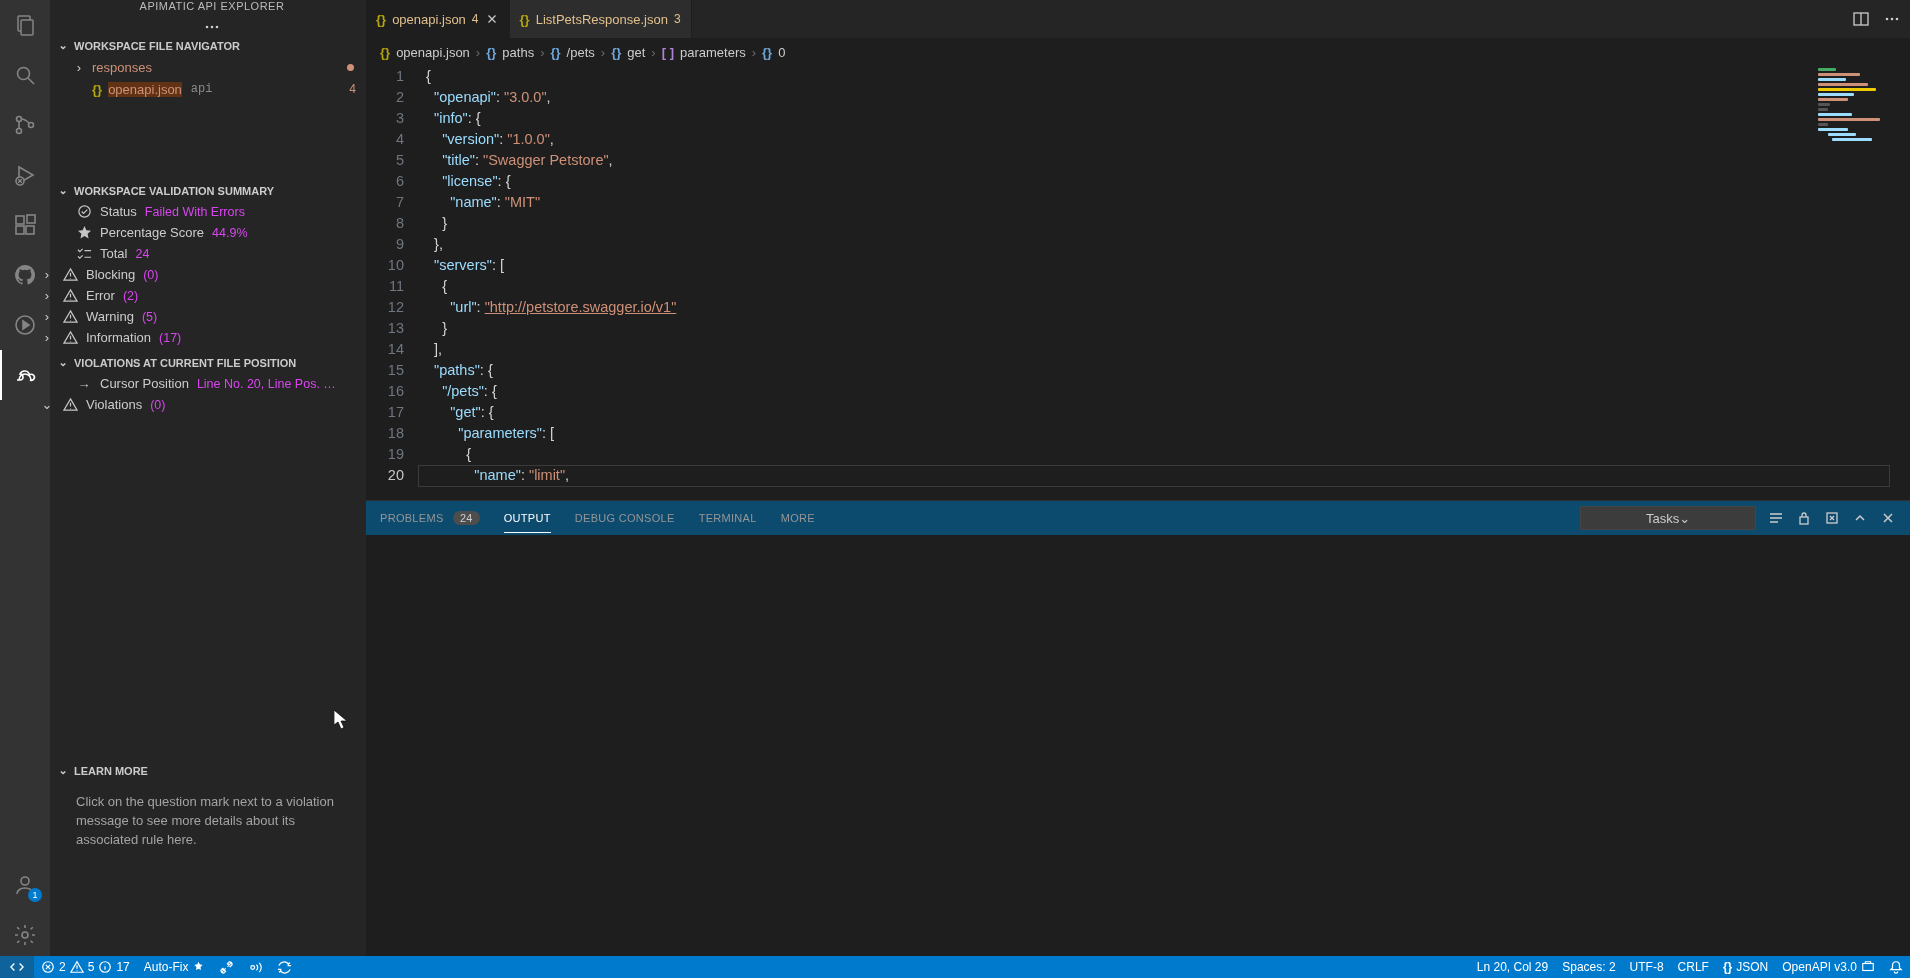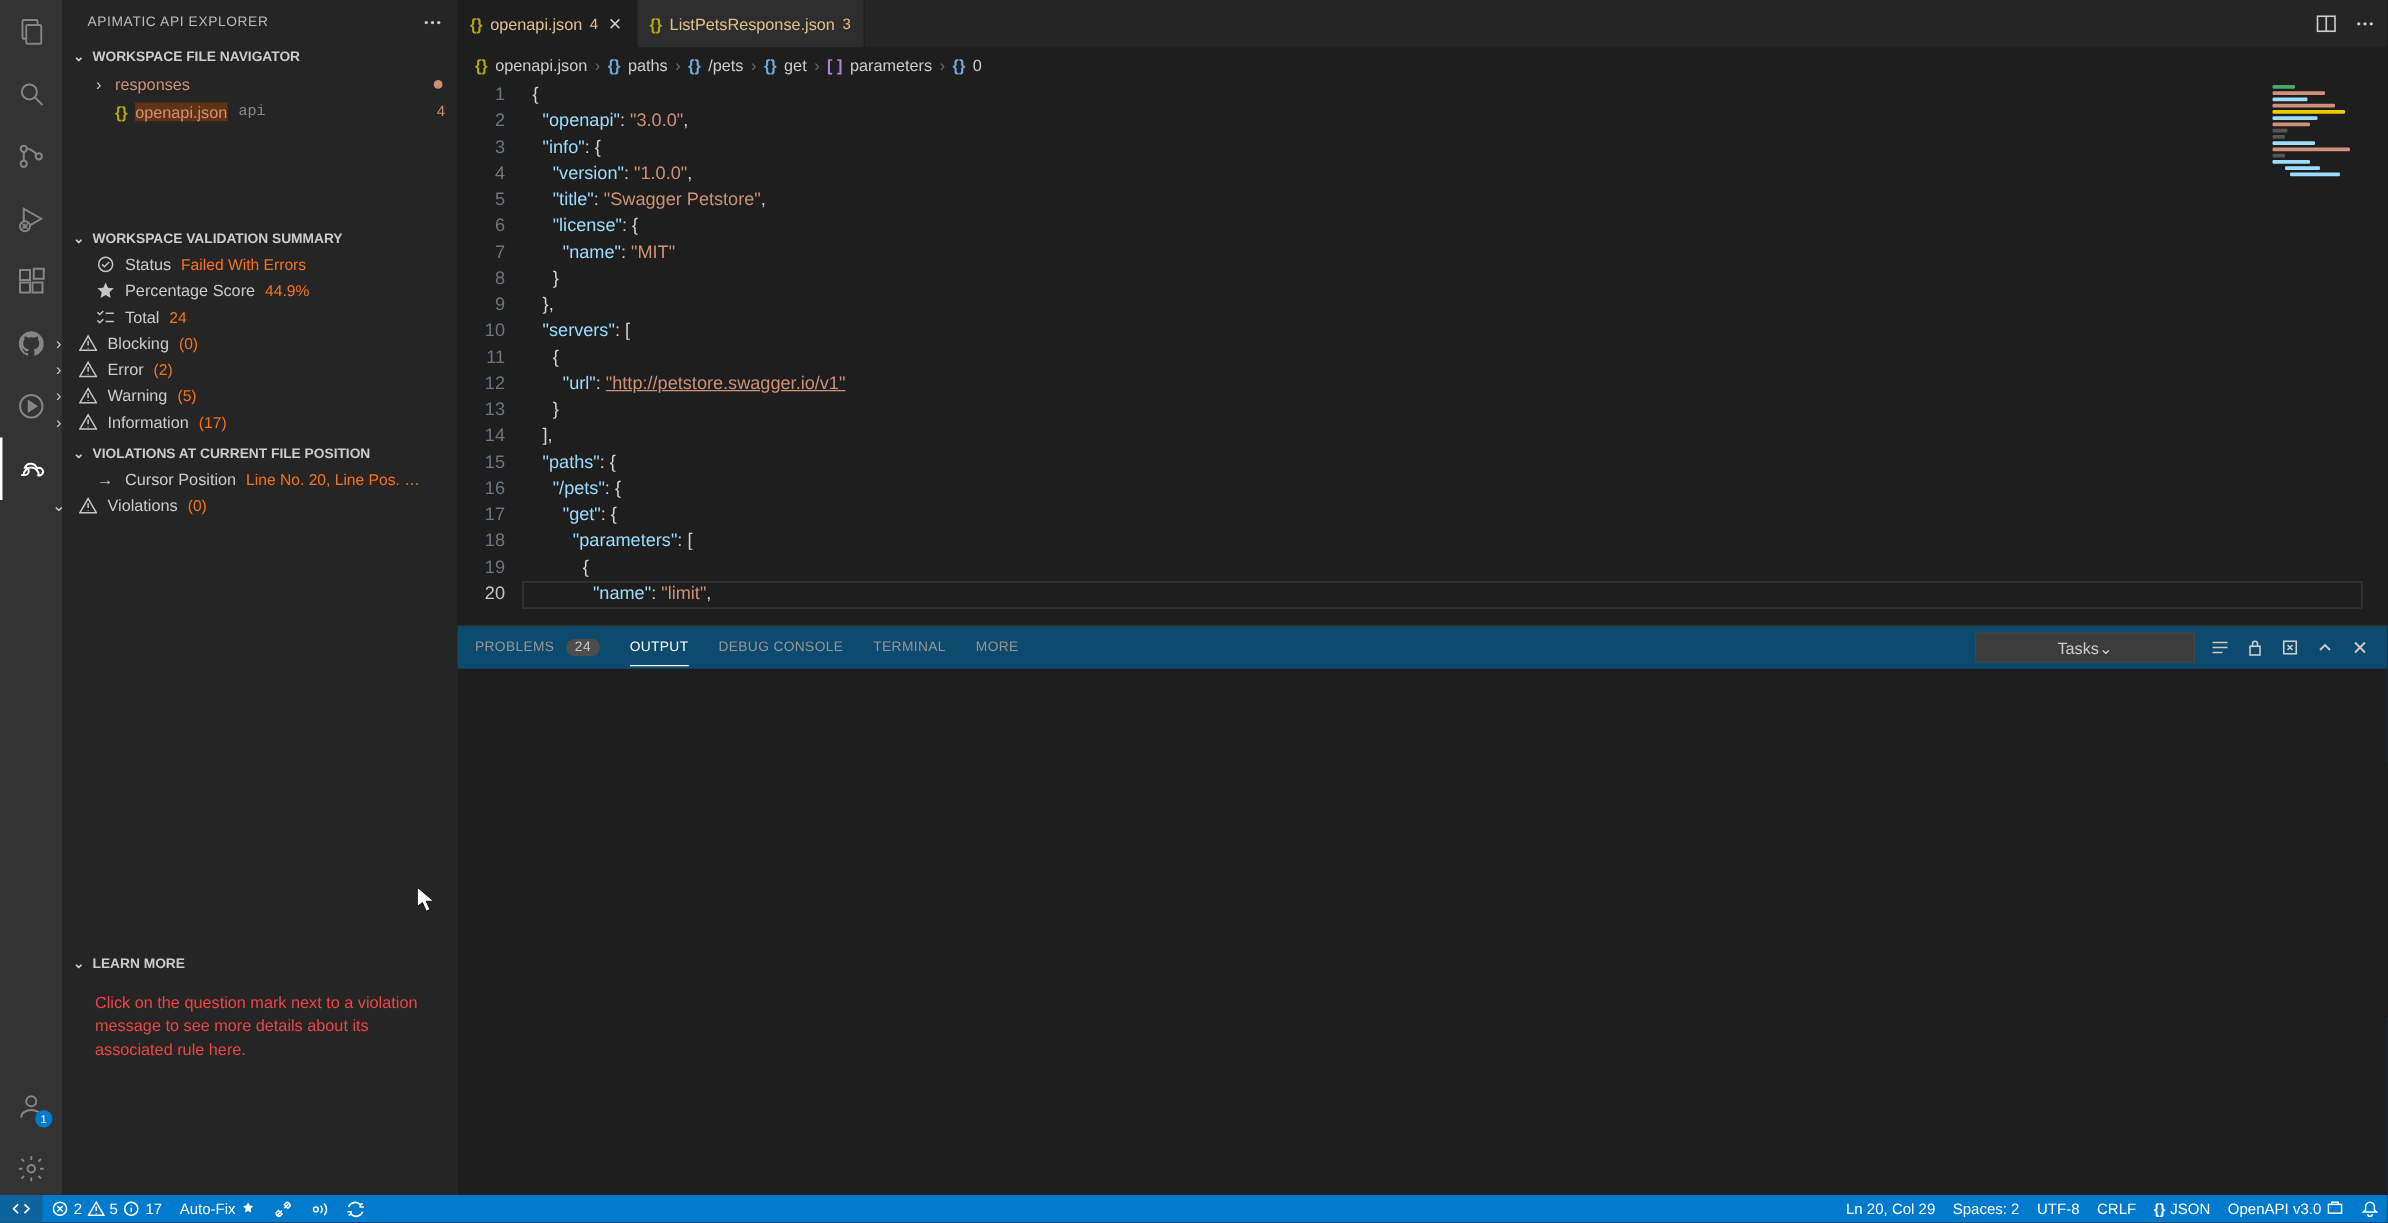--- a/index.html
+++ b/index.html
@@ -9,42 +9,42 @@
 
 .activity-bar { position:absolute; left:0; top:0; width:50px; height:960px; background:#333333; display:flex; flex-direction:column; }
 .activity-top { flex:1; }
 .activity-item { width:50px; height:50px; display:flex; align-items:center; justify-content:center; cursor:pointer; color:#858585; position:relative; }
 .activity-item.active { color:#fff; }
 .activity-item.active::before { content:""; position:absolute; left:0; top:0; width:2px; height:100%; background:#fff; }
 .activity-badge { position:absolute; bottom:8px; right:8px; background:#007acc; color:#fff; border-radius:10px; font-size:9px; min-width:14px; height:14px; display:flex; align-items:center; justify-content:center; padding:0 3px; }
 
 
 .sidebar { position:absolute; left:50px; top:0; width:316px; height:960px; background:#252526; display:flex; flex-direction:column; color:#ccc; }
-.sidebar-title { height:35px; display:flex; align-items:center; justify-content:space-between; padding:0 12px 0 20px; font-size:11px; color:#bbb; letter-spacing:0.5px; }
+.sidebar-title { height:35px; display:flex; align-items:center; justify-content:space-between; padding:0 12px 0 20px; font-size:11px; color:#bbb; letter-spacing:0.5px;flex-direction:column; }
 .sidebar-title-actions { color:#ccc; cursor:pointer; }
 .section-header { display:flex; align-items:center; padding:4px 6px; font-size:11px; font-weight:700; color:#ccc; cursor:pointer; gap:4px; }
 .section-header .chevron { width:14px; display:flex; justify-content:center; }
 .tree-item { display:flex; align-items:center; padding:2px 0 2px 22px; font-size:13px; cursor:pointer; gap:6px; height:22px; position:relative; }
 .tree-item .chev { width:14px; color:#ccc; display:flex; justify-content:center; }
 .folder-name { color:#ce9178; }
 .file-row { display:flex; align-items:center; justify-content:space-between; padding-right:10px; }
 .file-icon-braces { color:#b5a60a; font-weight:bold; font-size:13px; }
 .file-name { color:#ce9178; background:#613214; }
 .file-hint { color:#8a8a8a; font-size:12px; margin-left:3px;font-family:Liberation Mono, monospace; }
 .file-badge { color:#ce9178; font-size:12px; }
 .dirty-dot { width:7px; height:7px; border-radius:50%; background:#ce9178; }
 
 .val-item { display:flex; align-items:center; gap:8px; padding:3px 0 3px 26px; font-size:13px; cursor:pointer; }
 .val-item .icn { width:16px; color:#c5c5c5; display:flex; justify-content:center; }
 .val-item .lbl { color:#ccc; }
-.val-item .val { color:#f97316; font-size:12.5px; }
+.val-item .val { color:#d946ef; font-size:12.5px; }
 .val-item .chev { width:14px; display:flex; justify-content:center; margin-left:-18px; }
 .val-expandable { padding-left:8px; }
 
-.learn-more-body { padding:12px 26px; font-size:13px; color:#ef4444; line-height:1.45; }
+.learn-more-body { padding:12px 26px; font-size:13px; color:#a3a3a3; line-height:1.45; }
 
 
 .editor-tabs { position:absolute; left:366px; top:0; right:0; height:38px; background:#252526; display:flex; align-items:stretch; }
 .tab { display:flex; align-items:center; padding:0 10px; gap:6px; font-size:13px; background:#2d2d2d; color:#969696; cursor:pointer; border-right:1px solid #1e1e1e; }
 .tab.active { background:#1e1e1e; color:#e2c08d; }
 .tab .tab-icon { color:#b5a60a; font-weight:bold; }
 .tab .tab-name { color:#e2c08d; }
 .tab .tab-badge { color:#e2c08d; font-size:12px; }
 .tab.inactive .tab-name, .tab.inactive .tab-badge { color:#e2c08d; }
 .tab .tab-close { color:#ccc; cursor:pointer; }

